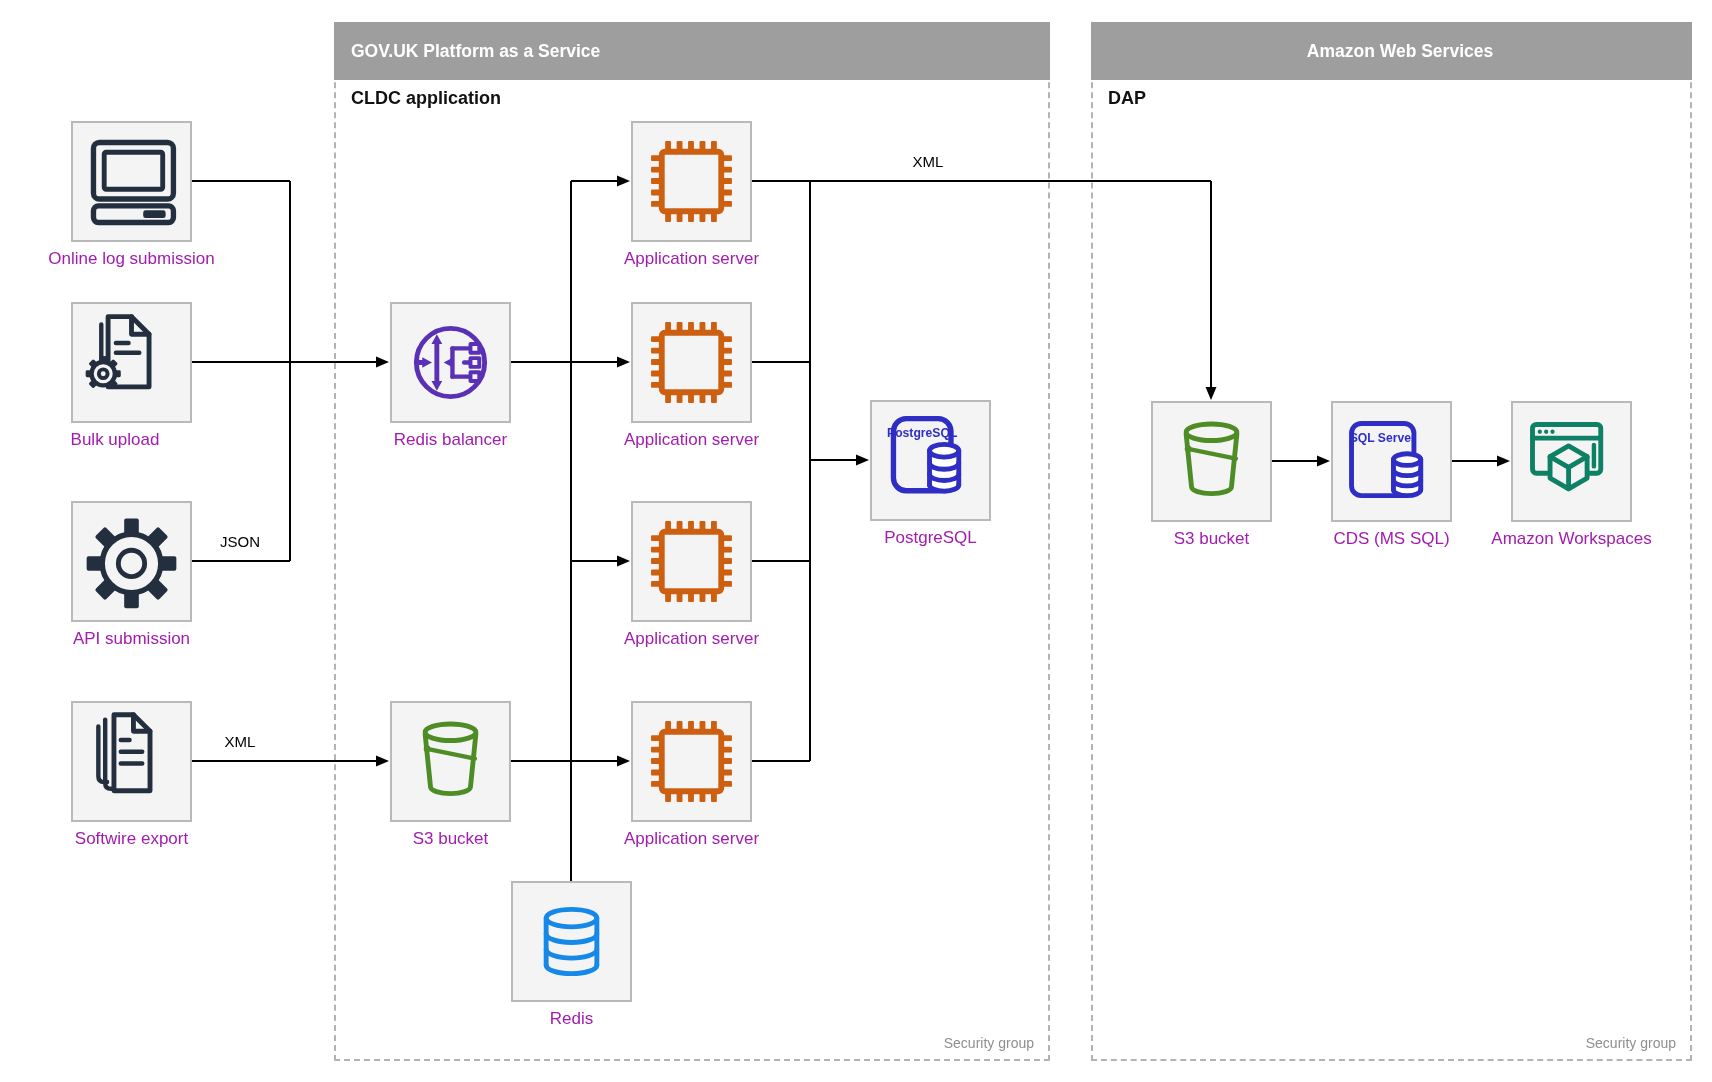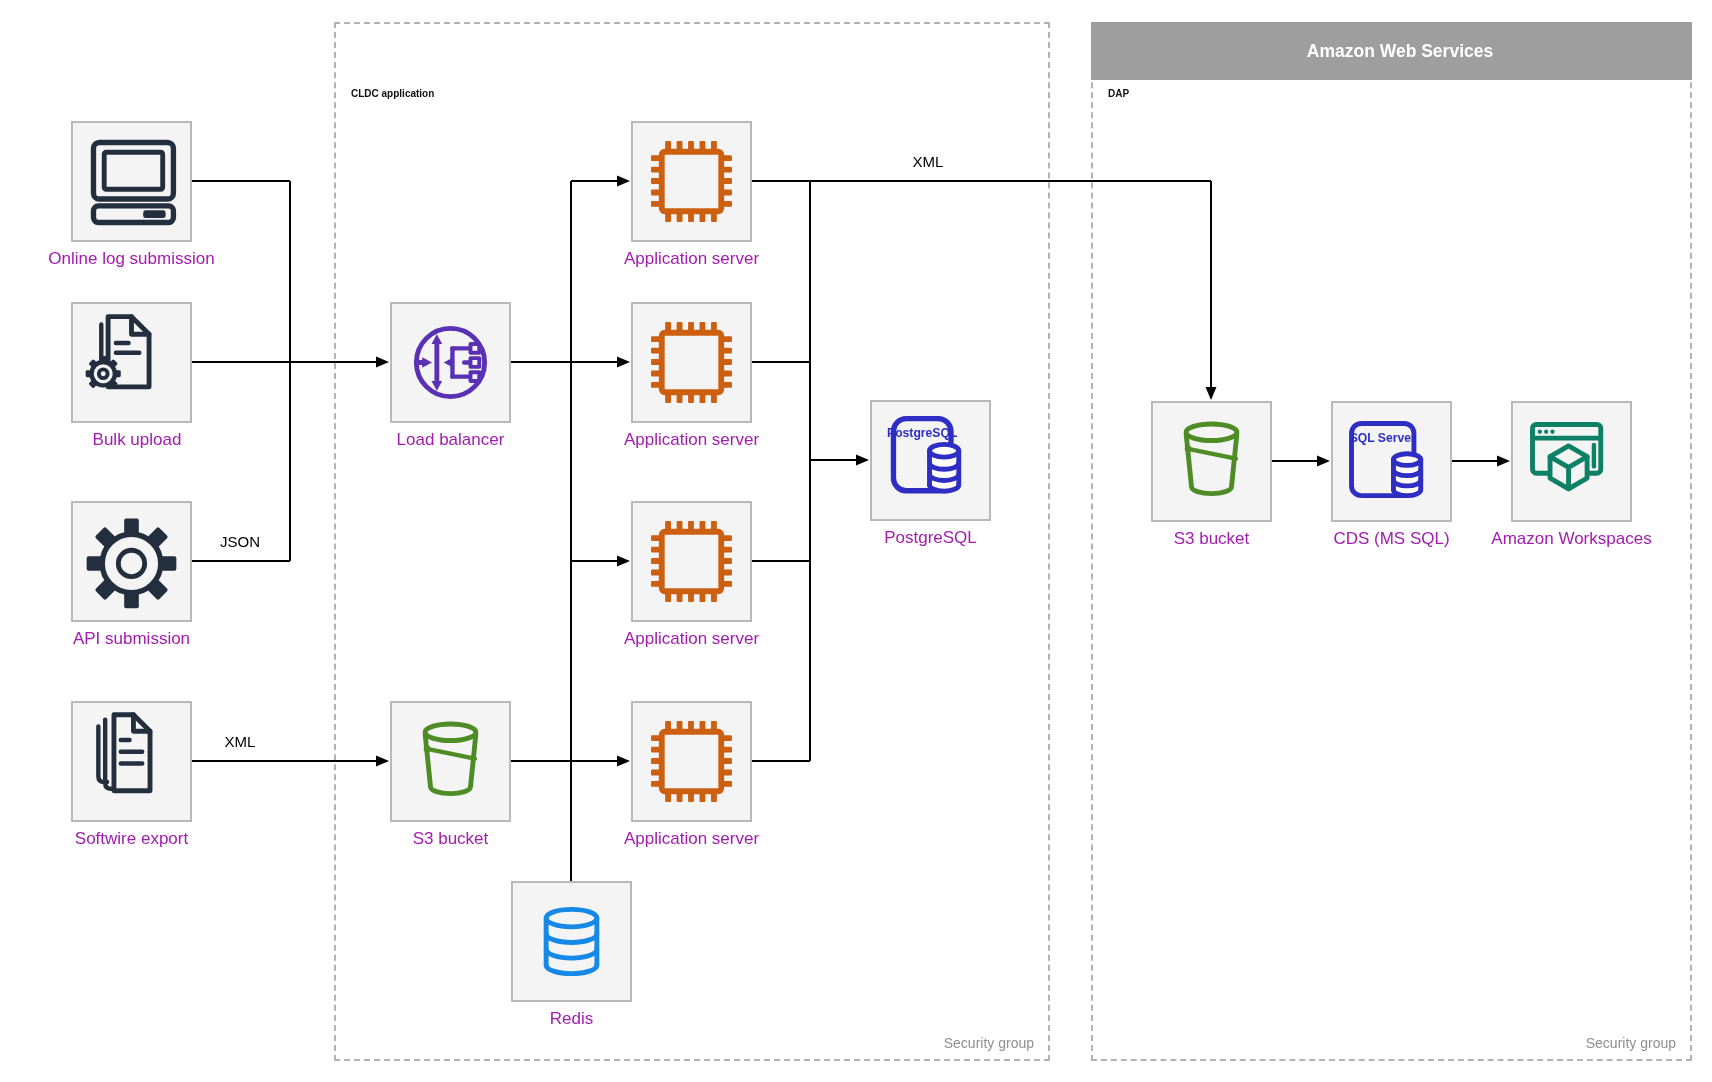--- a/index.html
+++ b/index.html
@@ -9,21 +9,21 @@
   }
   html,body{margin:0;padding:0;background:#fff;}
   body{font-family:"Liberation Sans","DejaVu Sans",sans-serif;}
   .canvas{position:relative;width:1712px;height:1082px;background:#fff;overflow:hidden;}
   .edges{position:absolute;left:0;top:0;z-index:1;}
   .edges line{stroke:var(--line);stroke-width:2;}
   .edges polygon{fill:var(--line);}
   .container{position:absolute;border:2px dashed var(--dash);box-sizing:border-box;z-index:0;}
   .chdr{position:absolute;top:-2px;left:-2px;right:-2px;height:58px;background:var(--hdr);
         color:#fff;font-weight:bold;font-size:17.5px;line-height:58px;padding-left:17px;}
-  .csub{position:absolute;top:64px;left:15px;font-weight:bold;font-size:10px;color:#111;}
+  .csub{position:absolute;top:64px;left:15px;font-weight:bold;font-size:18px;color:#111;}
   .cfoot{position:absolute;bottom:8px;right:14px;font-size:14px;color:var(--muted);}
   .node{position:absolute;width:121px;height:121px;background:var(--boxfill);
         border:2px solid var(--boxborder);box-sizing:border-box;z-index:2;}
   .icon{position:absolute;left:0;top:0;width:100%;height:100%;}
   .st{fill:none;stroke-width:5;stroke-linecap:round;stroke-linejoin:round;}
   .ic-navy  .st{stroke:var(--navy);}   .ic-navy  .fl{fill:var(--navy);}
   .ic-orange.st, .ic-orange .st{stroke:var(--orange);} .ic-orange .fl{fill:var(--orange);}
   .ic-purple .st{stroke:var(--purple);} .ic-purple .fl{fill:var(--purple);}
   .ic-green  .st{stroke:var(--green);}  .ic-green  .fl{fill:var(--green);}
   .ic-indigo .st{stroke:var(--indigo);}
@@ -35,20 +35,23 @@
        fill:var(--indigo);stroke:none;}
   .nlabel{position:absolute;width:200px;text-align:center;font-size:17px;color:#a21caf;z-index:3;}
   .elabel{position:absolute;width:100px;text-align:center;font-size:15px;color:#000;z-index:3;}
 </style>
 </head>
 <body>
 
 <div class="canvas">
 
   <div class="container" style="left:334px;top:22px;width:716px;height:1039px;">
+    <div class="chdr">
+      <span>GOV.UK Platform as a Service</span>
+    </div>
     <div class="csub">CLDC application</div>
     <div class="cfoot">Security group</div>
   </div>
 
   <div class="container" style="left:1091px;top:22px;width:601px;height:1039px;text-align:center;">
     <div class="chdr">
       <span>Amazon Web Services</span>
     </div>
     <div class="csub">DAP</div>
     <div class="cfoot">Security group</div>
@@ -115,21 +118,21 @@
         <rect class="fl" x="27.5" y="53.5" width="7" height="8" rx="1.5" transform="rotate(90 31 71.5)"></rect>
         <rect class="fl" x="27.5" y="53.5" width="7" height="8" rx="1.5" transform="rotate(135 31 71.5)"></rect>
         <rect class="fl" x="27.5" y="53.5" width="7" height="8" rx="1.5" transform="rotate(225 31 71.5)"></rect>
         <rect class="fl" x="27.5" y="53.5" width="7" height="8" rx="1.5" transform="rotate(270 31 71.5)"></rect>
         <rect class="fl" x="27.5" y="53.5" width="7" height="8" rx="1.5" transform="rotate(315 31 71.5)"></rect>
         <circle class="st bgf" cx="31" cy="71.5" r="12" style="stroke-width:4.5"></circle>
         <circle class="st bgf" cx="31" cy="71.5" r="4.5" style="stroke-width:4"></circle>
       </g>
     </svg>
   </div>
-  <div class="nlabel" style="left:37px;top:430px;">Bulk upload</div>
+  <div class="nlabel" style="left:15px;top:430px;">Bulk upload</div>
 
   <div class="node" style="left:71px;top:501px;">
     <svg class="icon ic-navy" viewBox="0 0 120 120">
       <g>
         <rect class="fl" x="52.5" y="16" width="15" height="16" rx="2"></rect>
         <rect class="fl" x="52.5" y="16" width="15" height="16" rx="2" transform="rotate(45 60 62)"></rect>
         <rect class="fl" x="52.5" y="16" width="15" height="16" rx="2" transform="rotate(90 60 62)"></rect>
         <rect class="fl" x="52.5" y="16" width="15" height="16" rx="2" transform="rotate(135 60 62)"></rect>
         <rect class="fl" x="52.5" y="16" width="15" height="16" rx="2" transform="rotate(180 60 62)"></rect>
         <rect class="fl" x="52.5" y="16" width="15" height="16" rx="2" transform="rotate(225 60 62)"></rect>
@@ -166,21 +169,21 @@
       <polygon class="fl" points="53,60 63,54.5 63,65.5"></polygon>
       <line class="st" x1="62" y1="45.5" x2="62" y2="74.5" style="stroke-width:4.5"></line>
       <line class="st" x1="62" y1="45.5" x2="80.5" y2="45.5" style="stroke-width:4.5"></line>
       <line class="st" x1="74" y1="60" x2="80.5" y2="60" style="stroke-width:4.5"></line>
       <line class="st" x1="62" y1="74.5" x2="80.5" y2="74.5" style="stroke-width:4.5"></line>
       <rect class="st bgf" x="80.5" y="41" width="9" height="9" style="stroke-width:4"></rect>
       <rect class="st bgf" x="80.5" y="55.5" width="9" height="9" style="stroke-width:4"></rect>
       <rect class="st bgf" x="80.5" y="70" width="9" height="9" style="stroke-width:4"></rect>
     </svg>
   </div>
-  <div class="nlabel" style="left:350.5px;top:430px;">Load balancer</div>
+  <div class="nlabel" style="left:350.5px;top:430px;">Redis balancer</div>
 
   <div class="node" style="left:390px;top:701px;">
     <svg class="icon ic-green" viewBox="0 0 120 120">
       <ellipse class="st" cx="60" cy="30" rx="26" ry="8.5"></ellipse>
       <path class="st" d="M34 32 L39.5 86 A20.5 7 0 0 0 80.5 86 L86 32"></path>
       <circle class="fl" cx="36" cy="47" r="3.5"></circle>
       <line class="st" x1="36" y1="47" x2="85" y2="57" style="stroke-width:4.5"></line>
     </svg>
   </div>
   <div class="nlabel" style="left:350.5px;top:829px;">S3 bucket</div>

